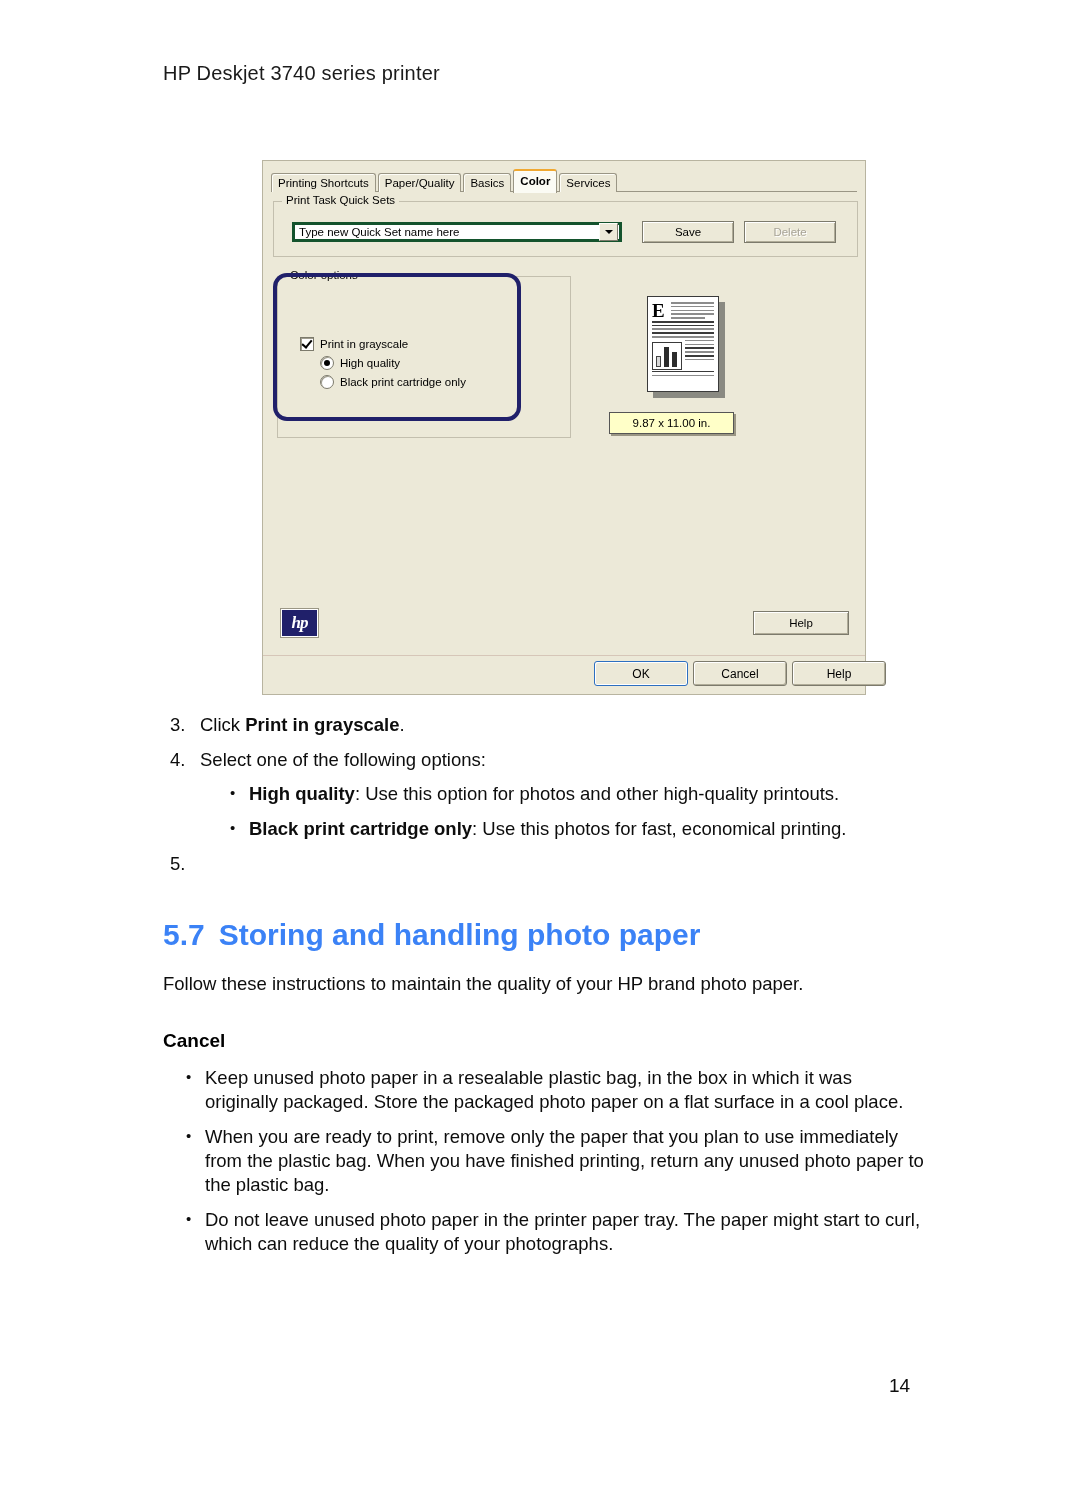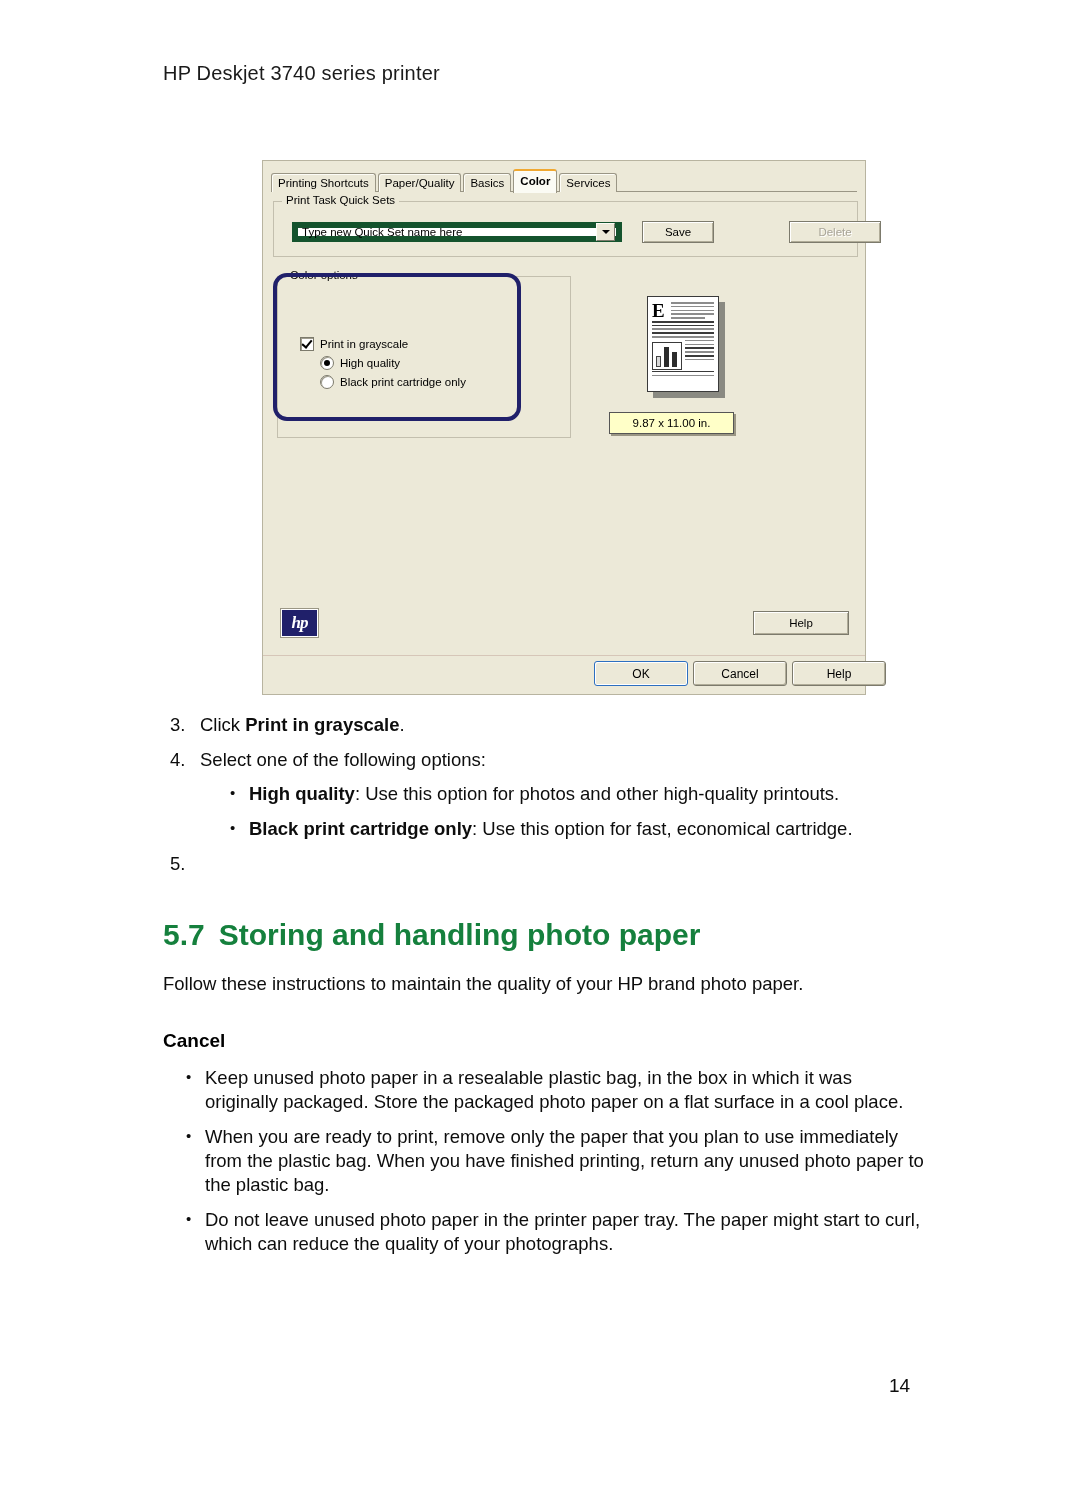--- a/index.html
+++ b/index.html
@@ -102,21 +102,21 @@
   
   #quicksets { left: 10px; top: 40px; width: 583px; height: 54px; }
 
   .combo {
     position: absolute;
     left: 18px;
     top: 20px;
     width: 330px;
     height: 20px;
     background: #ffffff;
-    border: 6px solid #14532d;
+    border: 3px solid #14532d;
     box-sizing: border-box;
     font-size: 11.5px;
     display: flex;
     align-items: center;
   }
   .combo-text {
     padding-left: 4px;
     flex: 1;
     white-space: nowrap;
     overflow: hidden;
@@ -147,22 +147,22 @@
     line-height: 21px;
     text-align: center;
     font-size: 11.5px;
     background: #ece9d8;
     border: 1px solid #7c7a6c;
     box-shadow: inset 1px 1px 0 #ffffff, inset -1px -1px 0 #b0ac98;
     box-sizing: border-box;
     color: #000;
   }
   .winbtn.disabled { color: #a8a498; text-shadow: 1px 1px 0 #ffffff; }
-  #save-btn   { left: 368px; top: 19px; width: 72px; }
-  #delete-btn { left: 470px; top: 19px; width: 92px; margin-left: 45px; }
+  #save-btn   { left: 368px; top: 19px; width: 92px; }
+  #delete-btn { left: 470px; top: 19px; width: 92px; }
 
   
   #coloropts { left: 14px; top: 115px; width: 292px; height: 160px; }
 
   .opt-row {
     position: absolute;
     font-size: 11.5px;
     display: flex;
     align-items: center;
     white-space: nowrap;
@@ -349,21 +349,21 @@
   .bullet-item { display: flex; margin-bottom: 11px; }
   .bullet-dot { width: 19px; flex: none; font-size: 15px; line-height: 1.5; }
   b { font-weight: 700; }
 
   .section-heading {
     position: absolute;
     left: 163px;
     top: 918px;
     font-size: 30px;
     font-weight: 700;
-    color: #15803d;
+    color: #3b82f6;
     white-space: nowrap;
   }
   .section-heading .num { margin-right: 14px; }
 
   .intro-text {
     position: absolute;
     left: 163px;
     top: 972px;
     width: 760px;
   }
@@ -497,21 +497,21 @@
     <span>Select one of the following options:</span>
   </div>
 
   <div class="sub-bullets">
     <div class="bullet-item">
       <span class="bullet-dot">•</span>
       <span><b>High quality</b><span>: Use this option for photos and other high-quality printouts.</span></span>
     </div>
     <div class="bullet-item">
       <span class="bullet-dot">•</span>
-      <span><b>Black print cartridge only</b><span>: Use this option for fast, economical cartridge.</span></span>
+      <span><b>Black print cartridge only</b><span>: Use this photos for fast, economical printing.</span></span>
     </div>
   </div>
 
   <div class="num-item">
     <span class="num-marker">5.</span>
   </div>
 </div>
 
 <div class="section-heading">
   <span class="num">5.7</span><span>Storing and handling photo paper</span>

